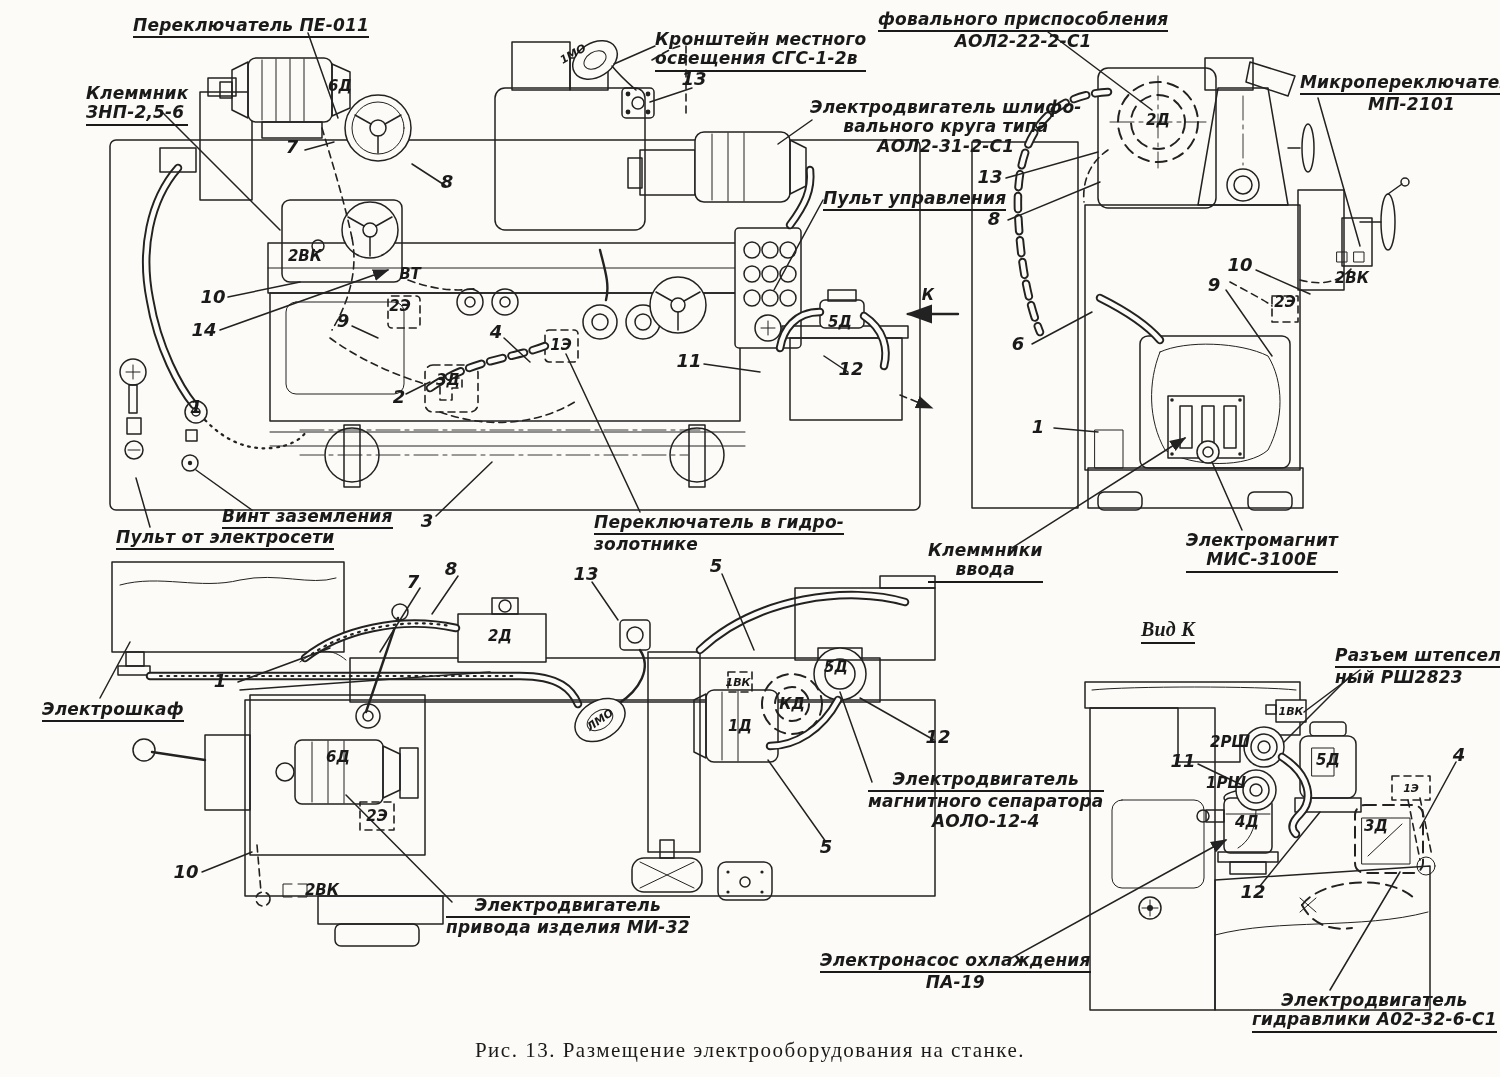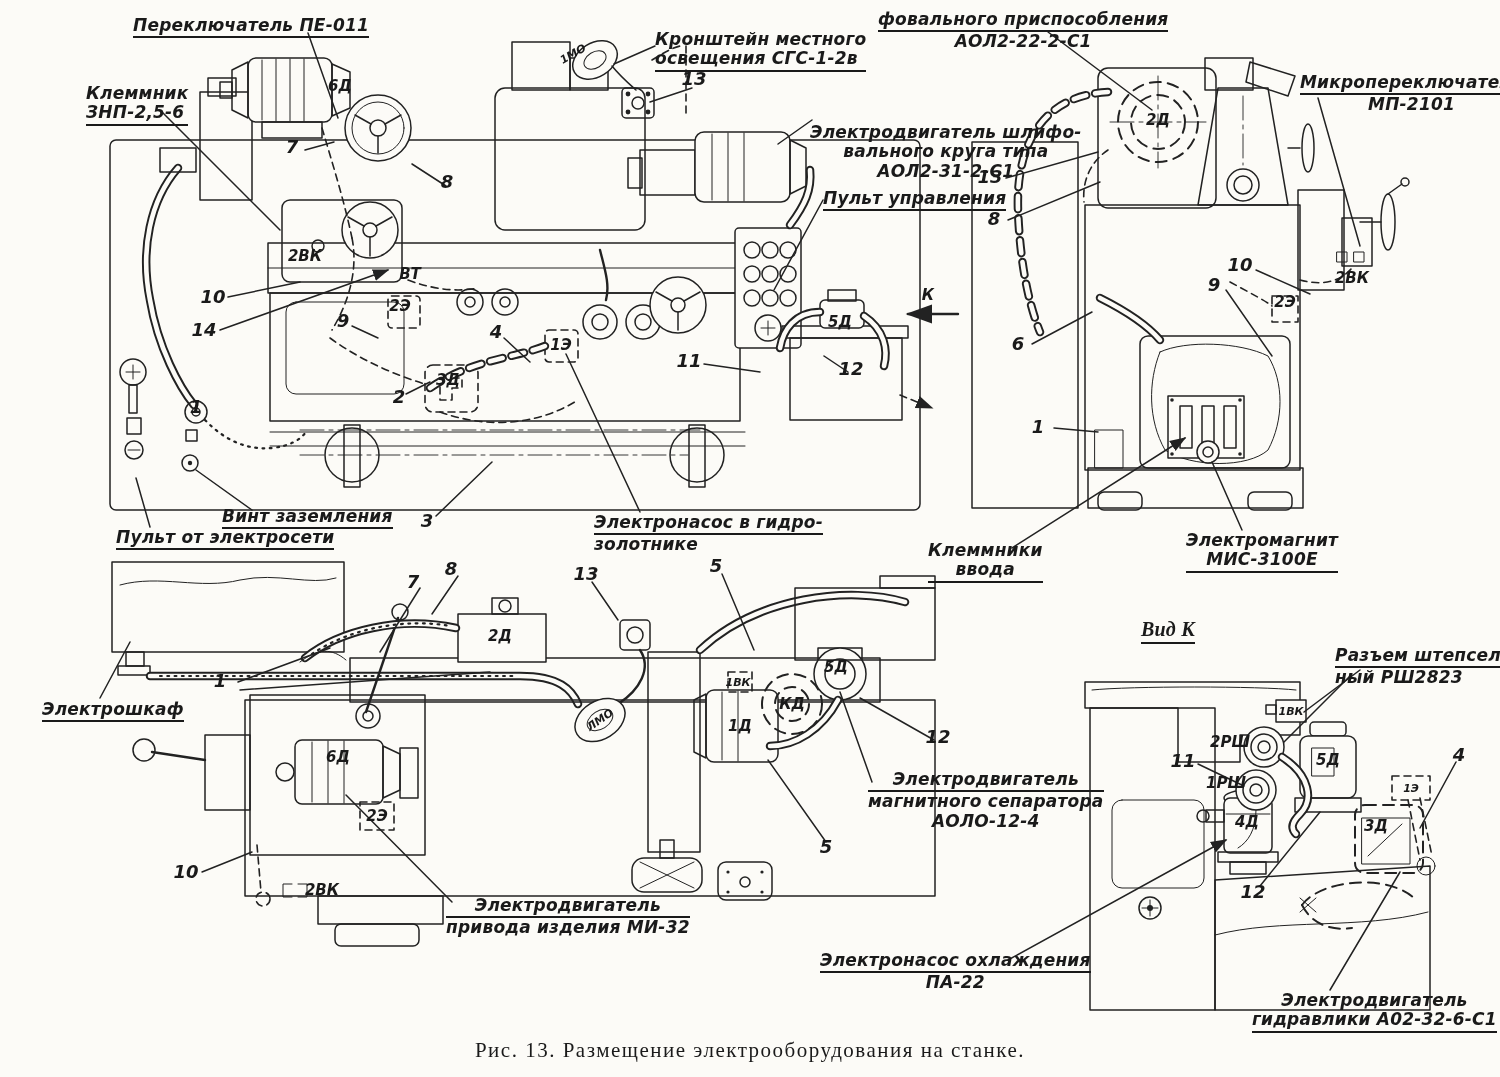--- a/index.html
+++ b/index.html
@@ -493,36 +493,36 @@
       <div>освещения СГС-1-2в</div>
     </div>
     <div class="callout center ufirst" style="left: 878px; top: 10px;">
       <div>фовального приспособления</div>
       <div>АОЛ2-22-2-С1</div>
     </div>
     <div class="callout center ufirst" style="left: 1300px; top: 73px;">
       <div>Микропереключатель</div>
       <div>МП-2101</div>
     </div>
-    <div class="callout center" style="left: 810px; top: 98px; margin-top: 25px;">
+    <div class="callout center" style="left: 810px; top: 98px;">
       <div>Электродвигатель шлифо-</div>
       <div>вального круга типа</div>
       <div>АОЛ2-31-2-С1</div>
     </div>
     <div class="callout u" style="left: 823px; top: 189px; text-align: center;">
       <div>Пульт управления</div>
     </div>
     <div class="callout u" style="left: 222px; top: 507px; text-align: right;">
       <div>Винт заземления</div>
     </div>
     <div class="callout u" style="left: 116px; top: 528px;">
       <div>Пульт от электросети</div>
     </div>
     <div class="callout ufirst" style="left: 594px; top: 513px;">
-      <div>Электронасос в гидро-</div>
+      <div>Переключатель в гидро-</div>
       <div>золотнике</div>
     </div>
     <div class="callout center u" style="left: 928px; top: 541px;">
       <div>Клеммники</div>
       <div>ввода</div>
     </div>
     <div class="callout center u" style="left: 1186px; top: 531px;">
       <div>Электромагнит</div>
       <div>МИС-3100Е</div>
     </div>
@@ -533,21 +533,21 @@
       <div>Электродвигатель</div>
       <div>магнитного сепаратора</div>
       <div>АОЛО-12-4</div>
     </div>
     <div class="callout center ufirst" style="left: 446px; top: 896px;">
       <div>Электродвигатель</div>
       <div>привода изделия МИ-32</div>
     </div>
     <div class="callout center ufirst" style="left: 820px; top: 951px;">
       <div>Электронасос охлаждения</div>
-      <div>ПА-22</div>
+      <div>ПА-19</div>
     </div>
     <div class="callout u big" style="left: 1141px; top: 618px; font-family: Liberation Serif, serif;">
       <div>Вид К</div>
     </div>
     <div class="callout ufirst" style="left: 1335px; top: 646px;">
       <div>Разъем штепсель-</div>
       <div>ный РШ2823</div>
     </div>
     <div class="callout center u" style="left: 1252px; top: 991px;">
       <div>Электродвигатель</div>

